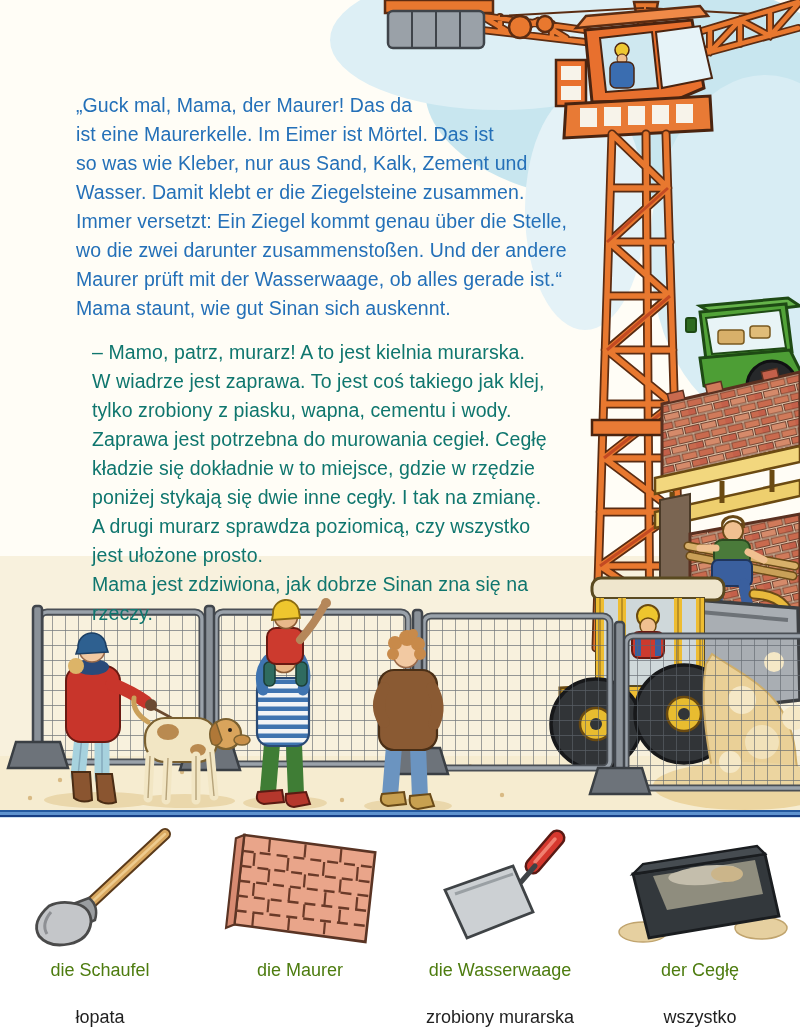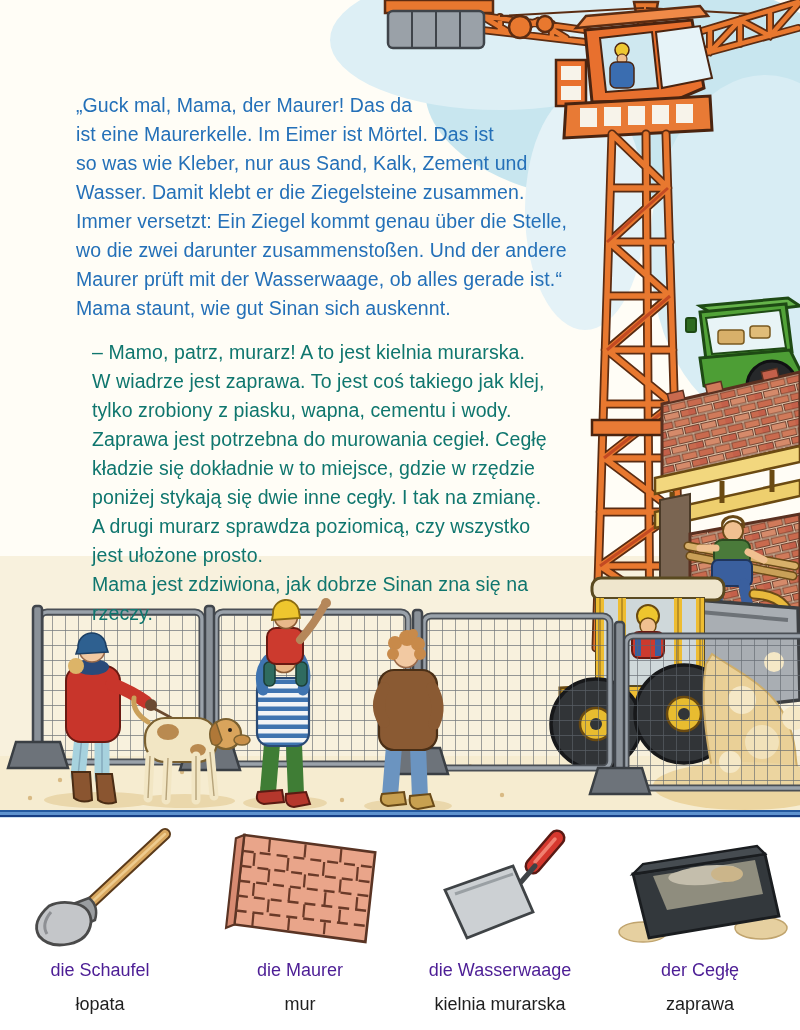--- a/index.html
+++ b/index.html
@@ -19,22 +19,22 @@
   .divider{
     position:absolute;left:0;top:810px;width:800px;height:8px;
     background:linear-gradient(to bottom,#24599f 0 2px,#5e93cf 2px 5px,#173f85 5px 7px,#cfe0ef 7px 8px);
   }
   .vocab{
     position:absolute;left:0;top:818px;width:800px;height:212px;
     display:grid;grid-template-columns:repeat(4,1fr);background:#ffffff;
   }
   .vocab-item{text-align:center;padding-top:4px;}
   .vocab-icon{height:132px;display:flex;align-items:flex-end;justify-content:center;}
-  .term-de{color:#4c1d95;font-size:18px;margin-top:6px;}
-  .term-pl{color:#1f1f1f;font-size:18px;margin-top:13px;}
+  .term-de{color:#4d7c0f;font-size:18px;margin-top:6px;}
+  .term-pl{color:#1f1f1f;font-size:18px;margin-top:26px;}
 </style>
 </head>
 <body>
 
 <div class="page">
 
   <svg class="scene" width="800" height="812" viewBox="0 0 800 812">
     <defs>
       <pattern id="mesh" width="13" height="15" patternUnits="userSpaceOnUse">
         <path d="M0 0 V15 M0 0 H13" stroke="#5d646b" stroke-width="1.4" fill="none" opacity="0.85"></path>
@@ -348,48 +348,47 @@
             </g>
             <g stroke="#6a3a28" stroke-width="2.2" fill="none">
               <path d="M56,16 V29 M92,18 V31 M128,19 V33 M42,31 V44 M76,33 V46 M112,34 V48 M146,36 V50
                        M58,46 V59 M94,48 V61 M130,50 V63 M44,61 V74 M80,63 V76 M116,64 V78 M148,66 V79
                        M60,76 V89 M96,78 V91 M132,80 V93 M46,91 V104 M82,93 V105 M118,94 V106"></path>
             </g>
           </g>
         </svg>
       </div>
       <div class="term-de">die Maurer</div>
-      <div class="term-pl">mur</div>
     </div>
 
     <div class="vocab-item">
       <div class="vocab-icon">
         <svg width="170" height="128" viewBox="0 0 170 128">
           <path d="M118,40 L142,12" stroke="#5a1a14" stroke-width="17" stroke-linecap="round"></path>
           <path d="M118,40 L142,12" stroke="#d6382e" stroke-width="12" stroke-linecap="round"></path>
           <path d="M120,36 L140,13" stroke="#f08070" stroke-width="3.5" stroke-linecap="round"></path>
           <path d="M106,56 L120,40" stroke="#3f4346" stroke-width="5" stroke-linecap="round"></path>
           <path d="M30,64 L98,40 L118,86 L52,112 Z" fill="#ccd0d3" stroke="#3f4346" stroke-width="2.8"></path>
           <path d="M40,68 L98,48" stroke="#9aa0a4" stroke-width="3" fill="none"></path>
         </svg>
       </div>
       <div class="term-de">die Wasserwaage</div>
-      <div class="term-pl">kielnia murarska</div>
+      <div class="term-pl">zrobiony murarska</div>
     </div>
 
     <div class="vocab-item">
       <div class="vocab-icon">
         <svg width="190" height="128" viewBox="0 0 190 128">
           <ellipse cx="38" cy="106" rx="24" ry="10" fill="#e6d0a0" stroke="#c0a46e" stroke-width="1.5"></ellipse>
           <ellipse cx="156" cy="102" rx="26" ry="11" fill="#e6d0a0" stroke="#c0a46e" stroke-width="1.5"></ellipse>
           <path d="M28,48 L160,28 L174,90 L44,112 Z" fill="#33383c" stroke="#1a1d20" stroke-width="2.8"></path>
           <path d="M28,48 L160,28 L152,20 L38,38 Z" fill="#464c51" stroke="#1a1d20" stroke-width="2.4"></path>
           <path d="M48,50 L150,34 L158,68 L62,84 Z" fill="#8f8d7e"></path>
           <path d="M66,48 Q96,36 128,40 Q142,46 128,54 Q96,62 74,58 Q58,54 66,48 Z" fill="#c4beac"></path>
           <ellipse cx="122" cy="48" rx="16" ry="8" fill="#cbb58a"></ellipse>
         </svg>
       </div>
       <div class="term-de">der Cegłę</div>
-      <div class="term-pl">zaprawa</div>
+      <div class="term-pl">wszystko</div>
     </div>
 
   </div>
 </div>
 
 </body></html>

